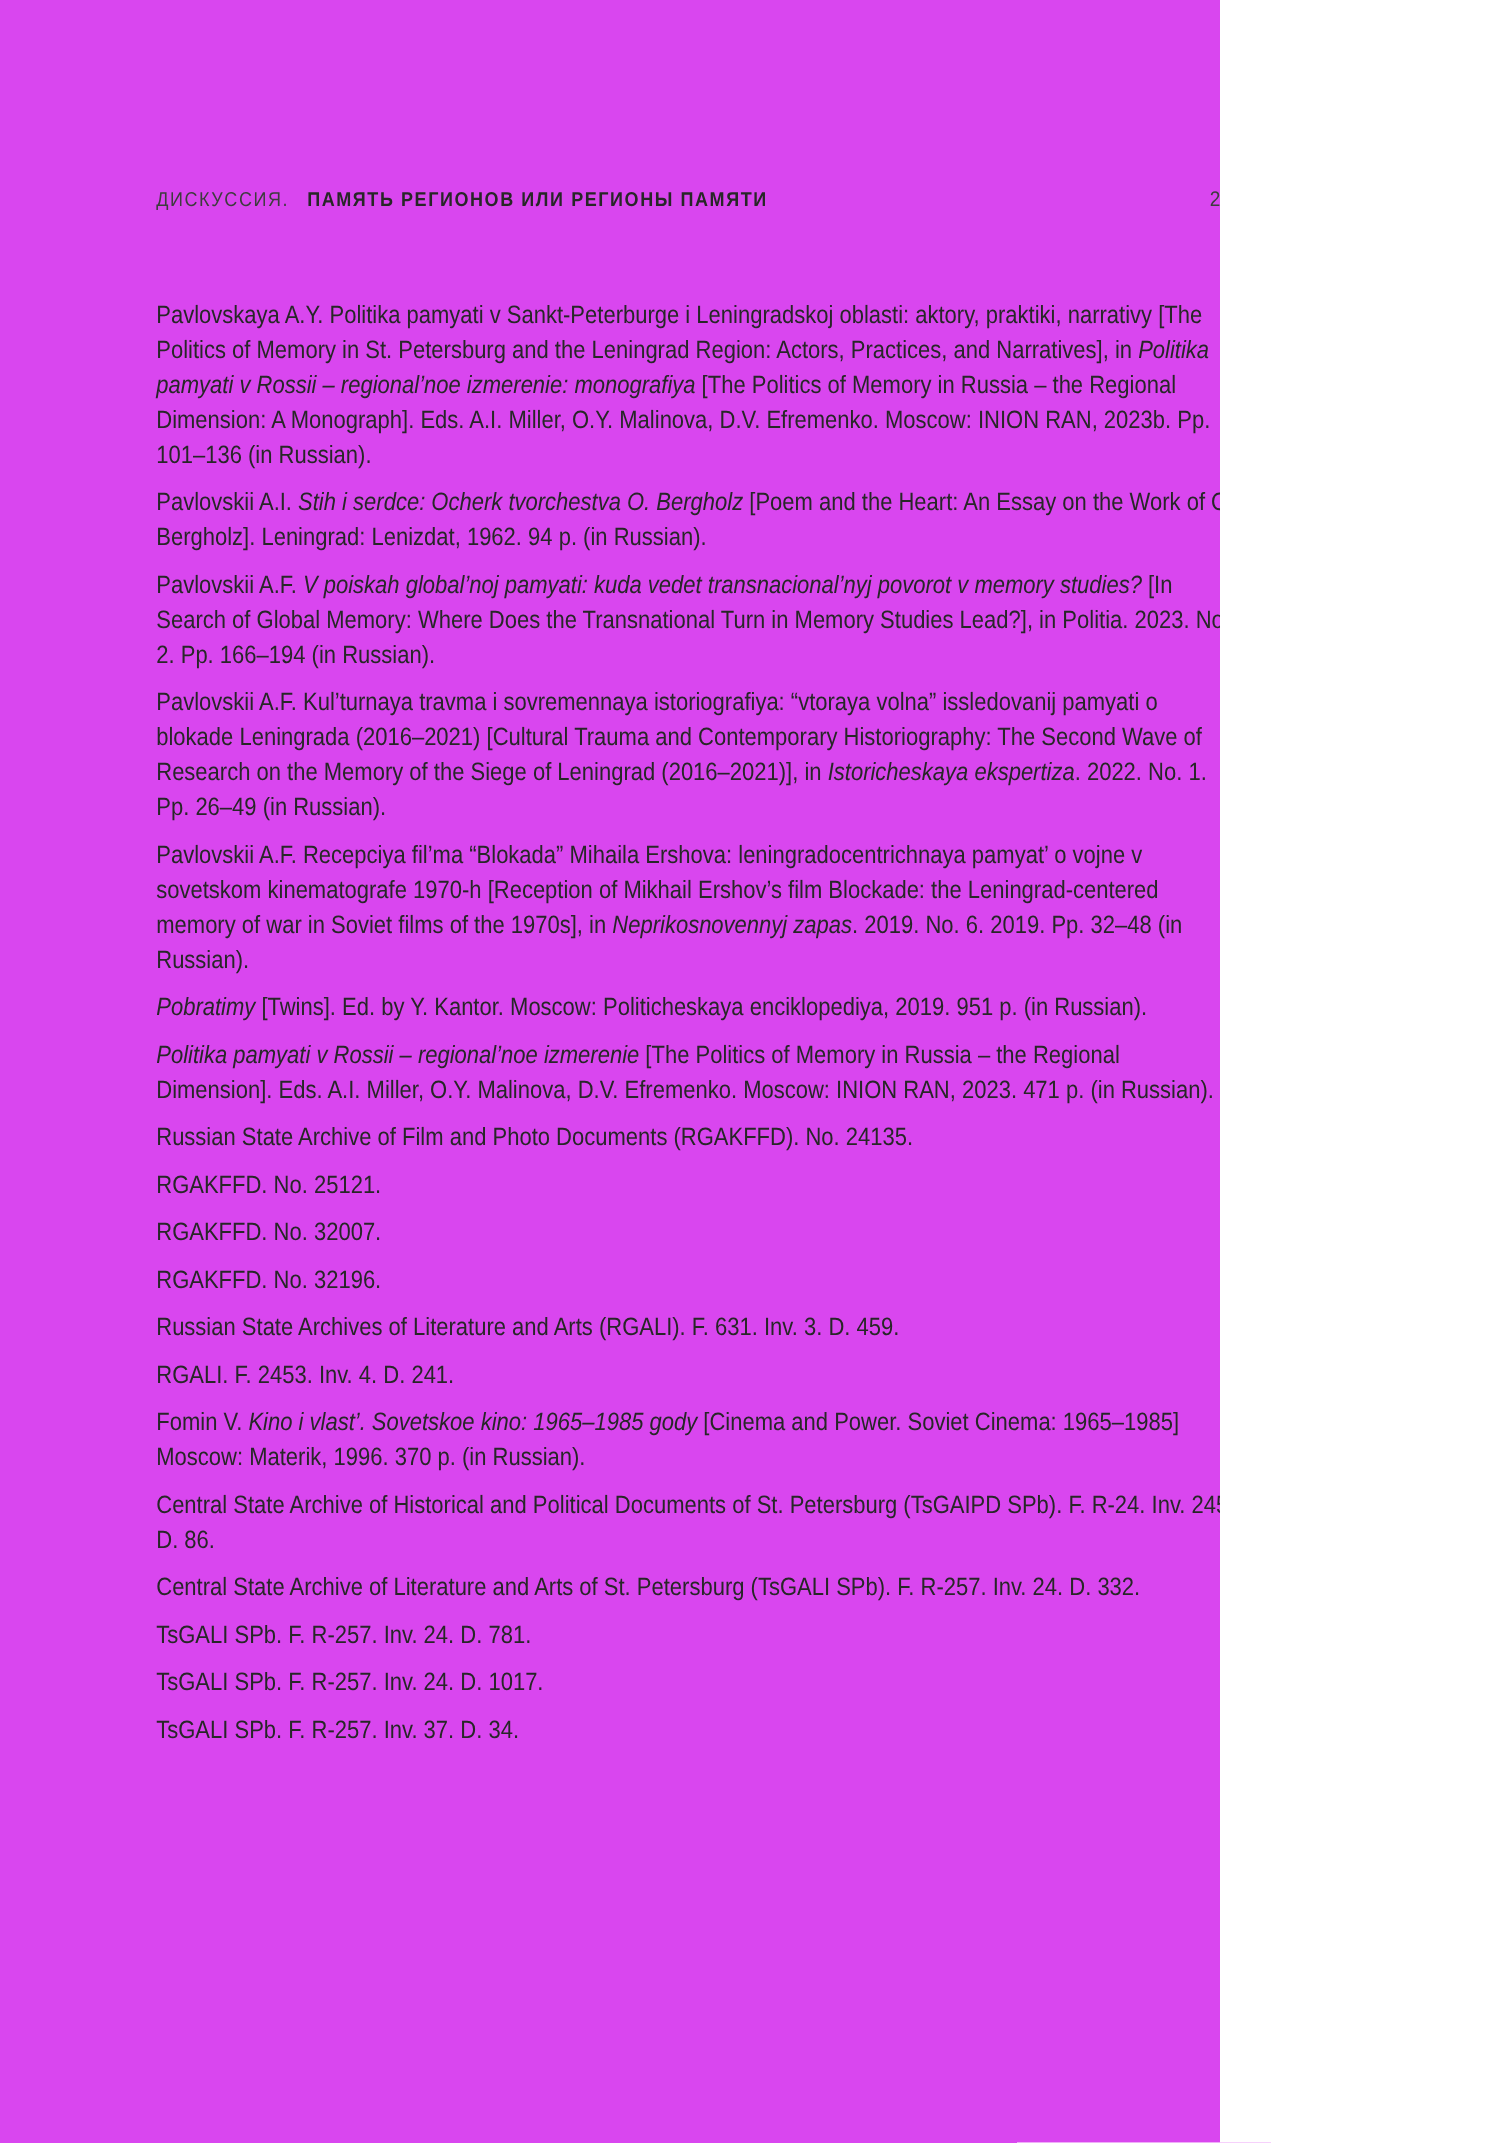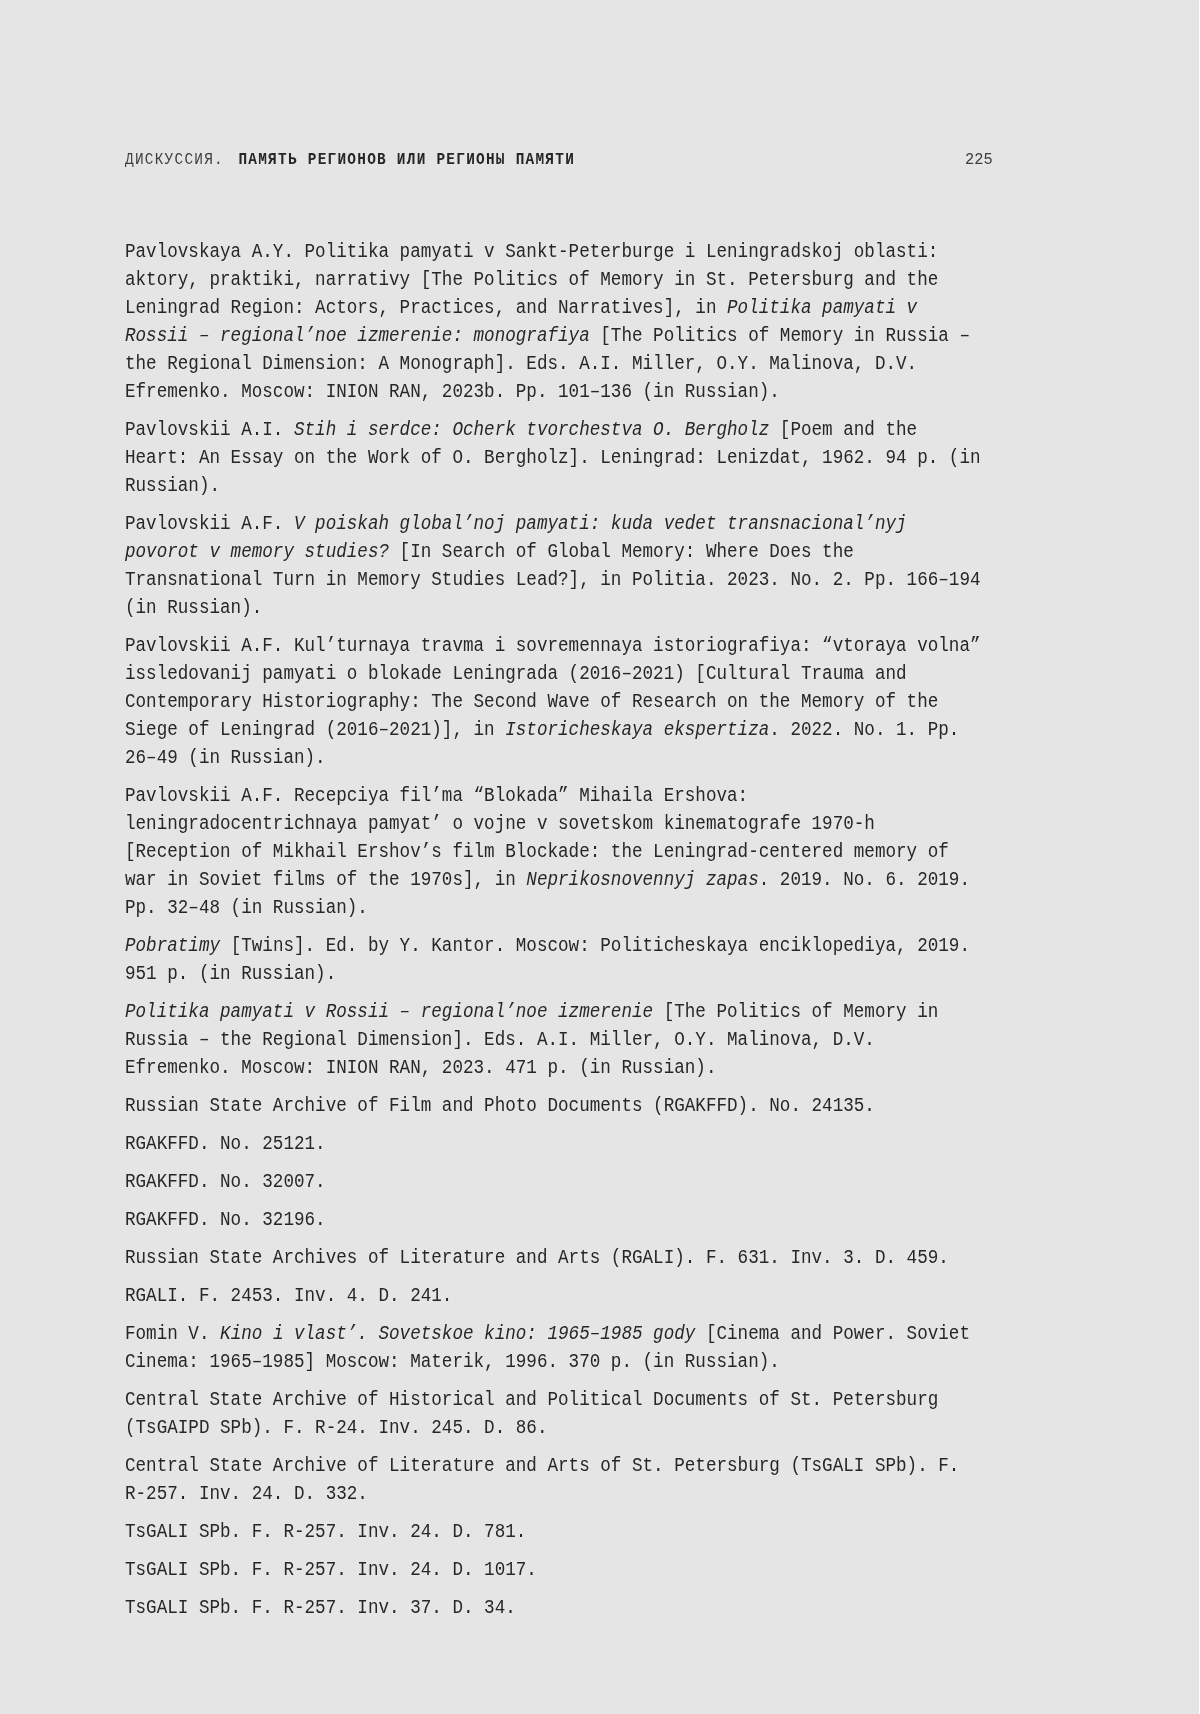--- a/index.html
+++ b/index.html
@@ -2,24 +2,24 @@
 <html lang="en"><head>
 <meta charset="utf-8">
 <style>
   html, body {
     margin: 0;
     padding: 0;
     background: #ffffff;
   }
   .page {
     position: relative;
-    width: 1199px;
+    width: 976px;
     height: 1714px;
-    background: #e5e5e5;
-    font-family: Liberation Mono, monospace;
+    background: #d946ef;
+    font-family: Liberation Sans, sans-serif;
     color: #272727;
     overflow: hidden;
   }
   .running-head {
     position: absolute;
     top: 150px;
     left: 125px;
     width: 868px;
     display: flex;
     justify-content: space-between;

